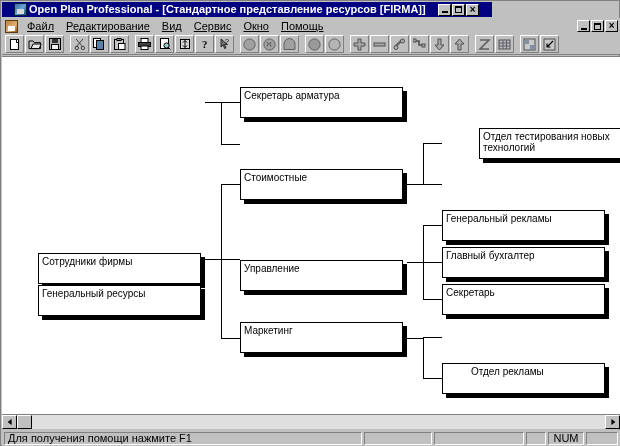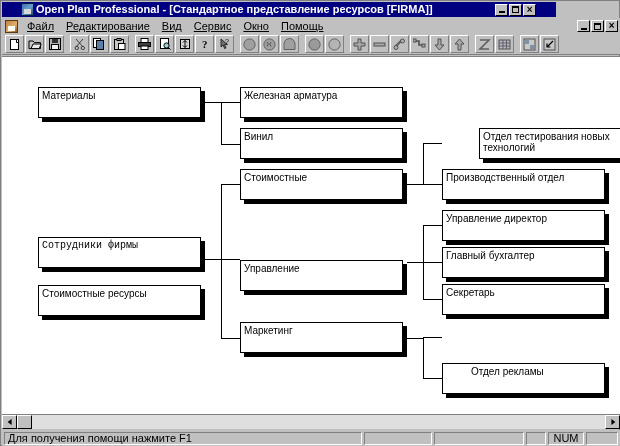--- a/index.html
+++ b/index.html
@@ -8,23 +8,23 @@
     background:#c0c0c0;
     font-family:"Liberation Sans","DejaVu Sans",sans-serif;
     font-size:11px;
     -webkit-font-smoothing:none;
   }
   .app{position:relative;width:620px;height:446px;
        border:1px solid #808080;box-sizing:border-box;background:#c0c0c0;}
 
   
   .titlebar{
-    position:absolute;left:1px;top:1px;width:554px;height:15px;
+    position:absolute;left:1px;top:1px;width:490px;height:15px;
     background:#000080;display:flex;align-items:center;
-    box-sizing:border-box;padding:0 18px;
+    box-sizing:border-box;padding:0 11px;
   }
   .title-icon{
     width:13px;height:13px;margin:0 2px 0 1px;flex:0 0 auto;position:relative;
     background:linear-gradient(135deg,#3a6ea5 0%,#6aa0d0 50%,#1d4a78 100%);
     border:1px solid #001f3f;box-sizing:border-box;
   }
   .title-icon:after{
     content:"";position:absolute;left:2px;top:5px;width:7px;height:5px;
     background:#d8d8d8;
   }
@@ -444,52 +444,43 @@
     <div class="conn v" style="left:421px;top:168px;height:75px;"></div>
     <div class="conn h" style="left:421px;top:168px;width:19px;"></div>
     <div class="conn h" style="left:421px;top:205px;width:19px;"></div>
     <div class="conn h" style="left:421px;top:242px;width:19px;"></div>
 
     <div class="conn h" style="left:405px;top:281px;width:16px;"></div>
     <div class="conn v" style="left:421px;top:280px;height:42px;"></div>
     <div class="conn h" style="left:421px;top:280px;width:19px;"></div>
     <div class="conn h" style="left:421px;top:321px;width:19px;"></div>
 
-    <div class="node" style="left:36px;top:30px;width:163px;height:31px;">
-        <span>Материалы</span>
-      </div>
     <div class="node" style="left:238px;top:30px;width:163px;height:31px;">
-        <span>Железная арматура</span>
-      </div>
-    <div class="node" style="left:238px;top:71px;width:163px;height:31px;">
-        <span>Винил</span>
+        <span>Секретарь арматура</span>
       </div>
     <div class="node" style="left:440px;top:71px;width:163px;height:31px;margin-left:37px;">
         <span>Отдел тестирования новых технологий</span>
       </div>
     <div class="node" style="left:238px;top:112px;width:163px;height:31px;">
         <span>Стоимостные</span>
       </div>
-    <div class="node" style="left:440px;top:112px;width:163px;height:31px;">
-        <span>Производственный отдел</span>
-      </div>
     <div class="node" style="left:440px;top:153px;width:163px;height:31px;">
-        <span>Управление директор</span>
-      </div>
-    <div class="node" style="left:36px;top:180px;width:163px;height:31px;font-family:Liberation Mono, monospace;">
+        <span>Генеральный рекламы</span>
+      </div>
+    <div class="node" style="left:36px;top:196px;width:163px;height:31px;">
         <span>Сотрудники фирмы</span>
       </div>
     <div class="node" style="left:238px;top:187px;width:163px;height:31px;margin-top:16px;">
         <span>Управление</span>
       </div>
     <div class="node" style="left:440px;top:190px;width:163px;height:31px;">
         <span>Главный бухгалтер</span>
       </div>
     <div class="node" style="left:36px;top:228px;width:163px;height:31px;">
-        <span>Стоимостные ресурсы</span>
+        <span>Генеральный ресурсы</span>
       </div>
     <div class="node" style="left:440px;top:227px;width:163px;height:31px;">
         <span>Секретарь</span>
       </div>
     <div class="node" style="left:238px;top:265px;width:163px;height:31px;">
         <span>Маркетинг</span>
       </div>
     <div class="node" style="left:440px;top:306px;width:163px;height:31px;padding-left:28px;">
         <span>Отдел рекламы</span>
       </div>

